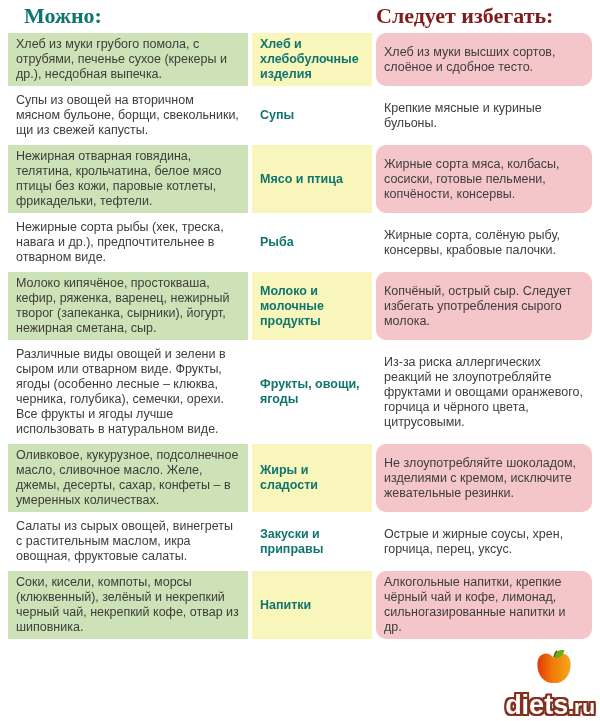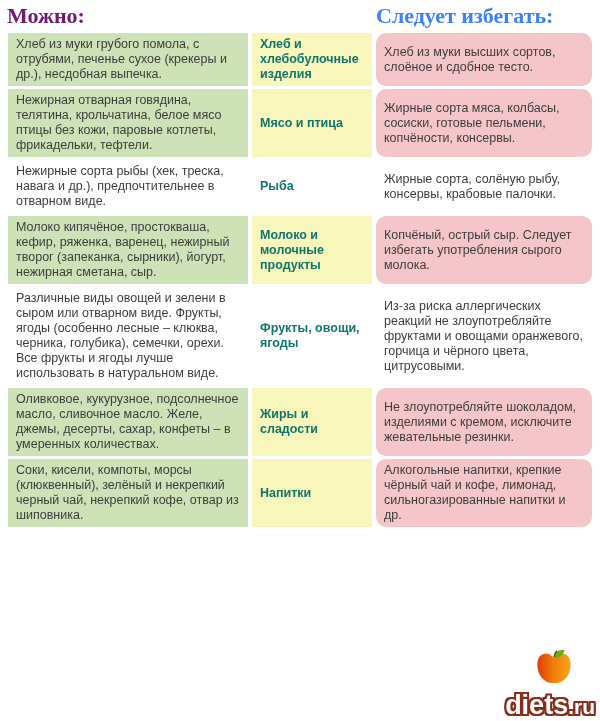--- a/index.html
+++ b/index.html
@@ -18,22 +18,22 @@
   }
   .title {
     position: absolute;
     top: 3px;
     font-family: "Liberation Serif", "DejaVu Serif", serif;
     font-weight: bold;
     font-size: 22px;
     letter-spacing: 0px;
     white-space: nowrap;
   }
-  .title-allowed { left: 7px; color: #701a75; }
-  .title-avoid  { left: 376px; color: #3b82f6; }
+  .title-allowed { left: 24px; color: #0f766e; }
+  .title-avoid  { left: 376px; color: #7f1d1d; }
 
   table.diet {
     position: absolute;
     left: 4px;
     top: 30px;
     width: 592px;
     table-layout: fixed;
     border-collapse: separate;
     border-spacing: 4px 3px;
   }
@@ -98,20 +98,25 @@
       <col class="c-allowed">
         <col class="c-category">
         <col class="c-avoid">
     </colgroup>
     <tbody>
       <tr class="row-colored">
         <td class="cell-allowed">Хлеб из муки грубого помола, с отрубями, печенье сухое (крекеры и др.), несдобная выпечка.</td>
         <td class="cell-category">Хлеб и хлебобулочные изделия</td>
         <td class="cell-avoid">Хлеб из муки высших сортов, слоёное и сдобное тесто.</td>
       </tr>
+      <tr>
+        <td class="cell-allowed">Супы из овощей на вторичном мясном бульоне, борщи, свекольники, щи из свежей капусты.</td>
+        <td class="cell-category">Супы</td>
+        <td class="cell-avoid">Крепкие мясные и куриные бульоны.</td>
+      </tr>
       <tr class="row-colored">
         <td class="cell-allowed">Нежирная отварная говядина, телятина, крольчатина, белое мясо птицы без кожи, паровые котлеты, фрикадельки, тефтели.</td>
         <td class="cell-category">Мясо и птица</td>
         <td class="cell-avoid">Жирные сорта мяса, колбасы, сосиски, готовые пельмени, копчёности, консервы.</td>
       </tr>
       <tr>
         <td class="cell-allowed">Нежирные сорта рыбы (хек, треска, навага и др.), предпочтительнее в отварном виде.</td>
         <td class="cell-category">Рыба</td>
         <td class="cell-avoid">Жирные сорта, солёную рыбу, консервы, крабовые палочки.</td>
       </tr>
@@ -122,20 +127,25 @@
       </tr>
       <tr>
         <td class="cell-allowed">Различные виды овощей и зелени в сыром или отварном виде. Фрукты, ягоды (особенно лесные – клюква, черника, голубика), семечки, орехи. Все фрукты и ягоды лучше использовать в натуральном виде.</td>
         <td class="cell-category">Фрукты, овощи, ягоды</td>
         <td class="cell-avoid">Из-за риска аллергических реакций не злоупотребляйте фруктами и овощами оранжевого, горчица и чёрного цвета, цитрусовыми.</td>
       </tr>
       <tr class="row-colored">
         <td class="cell-allowed">Оливковое, кукурузное, подсолнечное масло, сливочное масло. Желе, джемы, десерты, сахар, конфеты – в умеренных количествах.</td>
         <td class="cell-category">Жиры и сладости</td>
         <td class="cell-avoid">Не злоупотребляйте шоколадом, изделиями с кремом, исключите жевательные резинки.</td>
+      </tr>
+      <tr>
+        <td class="cell-allowed">Салаты из сырых овощей, винегреты с растительным маслом, икра овощная, фруктовые салаты.</td>
+        <td class="cell-category">Закуски и приправы</td>
+        <td class="cell-avoid">Острые и жирные соусы, хрен, горчица, перец, уксус.</td>
       </tr>
       <tr class="row-colored">
         <td class="cell-allowed">Соки, кисели, компоты, морсы (клюквенный), зелёный и некрепкий черный чай, некрепкий кофе, отвар из шиповника.</td>
         <td class="cell-category">Напитки</td>
         <td class="cell-avoid">Алкогольные напитки, крепкие чёрный чай и кофе, лимонад, сильногазированные напитки и др.</td>
       </tr>
     </tbody>
   </table>
 
   <div class="watermark">

